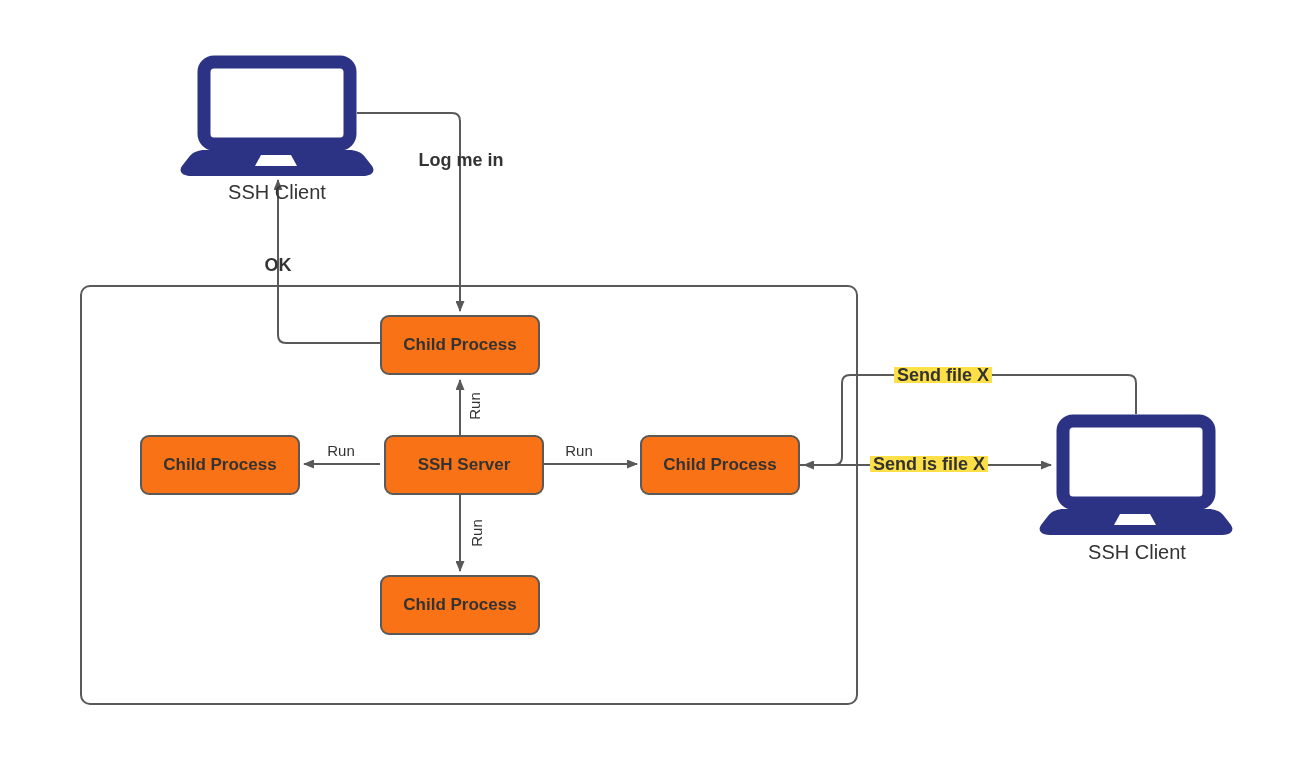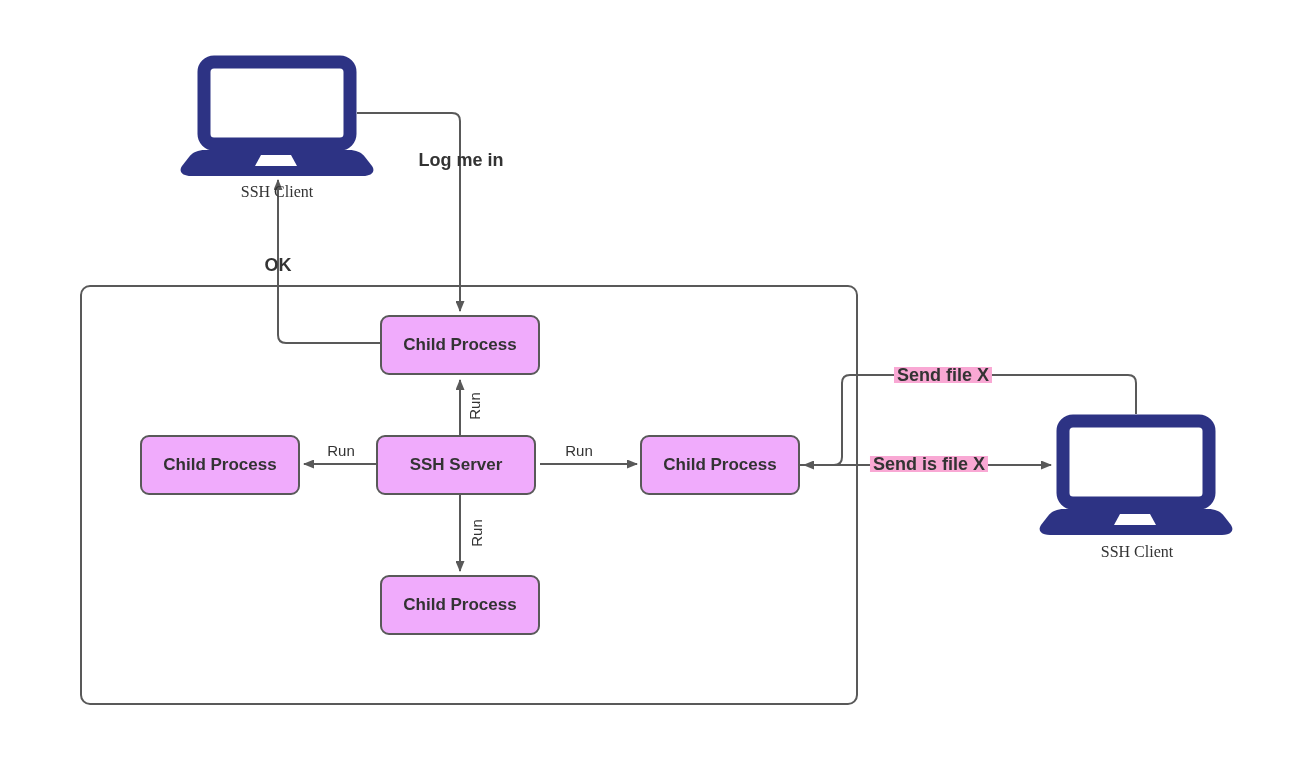--- a/index.html
+++ b/index.html
@@ -27,64 +27,63 @@
     left: 80px; top: 285px;
     width: 778px; height: 420px;
     border: 2px solid var(--line, #595959);
     border-radius: 10px;
     background: transparent;
   }
   .node {
     position: absolute;
     box-sizing: border-box;
     width: 160px; height: 60px;
-    background: #f0abfc;
+    background: #f97316;
     border: 2px solid var(--line, #595959);
     border-radius: 9px;
     display: flex;
     align-items: center;
     justify-content: center;
     font-size: 17px;
     font-weight: bold;
     color: var(--text, #333333);
     white-space: nowrap;
   }
   .node-child-top    { left: 380px; top: 315px; }
-  .node-ssh-server   { left: 376px; top: 435px; text-align: right; }
+  .node-ssh-server   { left: 384px; top: 435px; text-align: right; }
   .node-child-left   { left: 140px; top: 435px; }
   .node-child-right  { left: 640px; top: 435px; }
   .node-child-bottom { left: 380px; top: 575px; }
   .elabel {
     position: absolute;
     transform: translate(-50%, -50%);
     font-size: 18px;
     font-weight: bold;
     color: var(--text, #333333);
     white-space: nowrap;
     line-height: 16px;
   }
   .elabel.bg {
-    background: #f9a8d4;
+    background: #fde047;
     padding: 0 3px;
   }
   .elabel.run {
     font-weight: normal;
     font-size: 15px;
   }
   .elabel.vert {
     transform: translate(-50%, -50%) rotate(-90deg);
   }
   .caption {
     position: absolute;
     transform: translate(-50%, -50%);
-    font-size: 16px;
+    font-size: 20px;
     font-weight: normal;
     color: var(--text, #333333);
     white-space: nowrap;
-    font-family: Liberation Serif, serif;
   }
 </style>
 </head>
 <body>
 
 <div class="canvas">
 
   <svg class="wires" viewBox="0 0 1312 759" xmlns="http://www.w3.org/2000/svg">
     <defs>
       <marker id="arrow" markerWidth="11" markerHeight="9" refX="10" refY="4.5" orient="auto" markerUnits="userSpaceOnUse">

